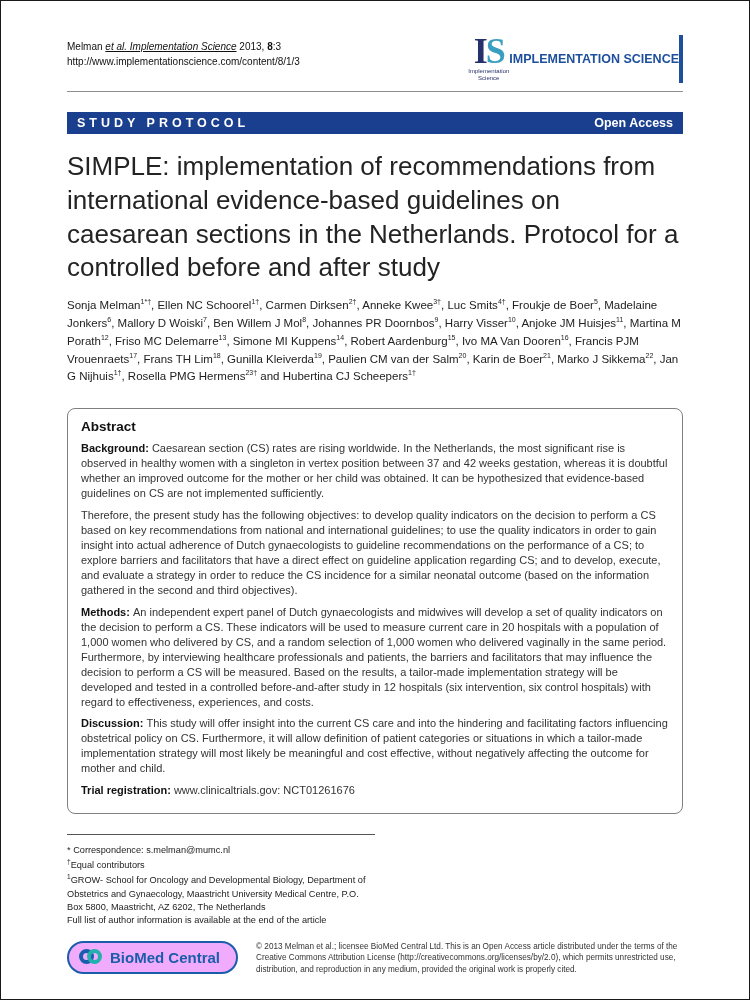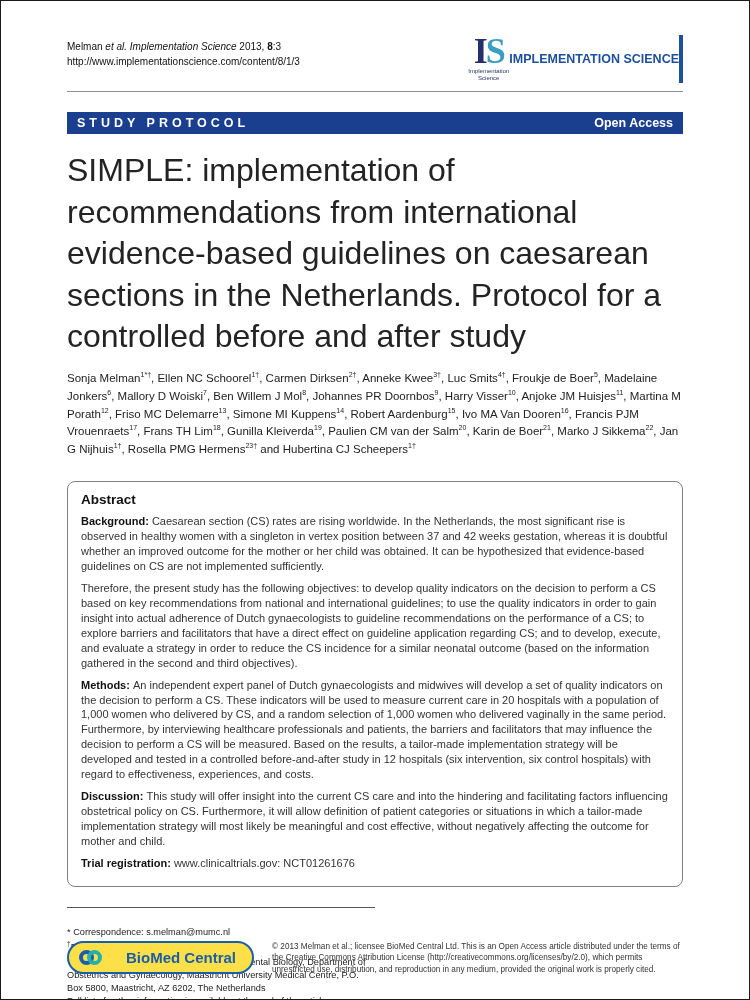--- a/index.html
+++ b/index.html
@@ -11,21 +11,21 @@
     background: #fff;
     border: 1px solid #1a1a1a;
     position: relative;
     padding: 34px 66px 0 66px;
     overflow: hidden;
   }
 
   
   .header { display: flex; justify-content: space-between; align-items: flex-start; }
   .citation { font-size: 10px; color: #111; line-height: 1.5; padding-top: 4px; }
-  .citation .italic { font-style: italic; }
+  .citation .italic { font-style: italic; text-decoration: underline; }
   .citation .bold { font-weight: bold; }
   .citation-url { font-size: 10px; color: #111; }
 
   .logo { display: flex; align-items: center; }
   .is-mark { text-align: center; }
   .is-letters { font-size: 36px; font-weight: bold; line-height: 0.85; letter-spacing: -2px; font-family: "Liberation Serif", serif; }
   .is-i { color: var(--logo-navy, #26316b); }
   .is-s { color: var(--logo-teal, #3a9ec0); }
   .is-caption { font-size: 6px; color: var(--logo-navy, #26316b); line-height: 1.15; margin-top: 1px; }
   .journal-name { color: var(--journal-blue, #1d4f9d); font-weight: bold; font-size: 12.5px; white-space: nowrap; }
@@ -40,21 +40,21 @@
     color: #fff;
     display: flex; justify-content: space-between; align-items: center;
     padding: 4px 10px;
     font-size: 12.5px; font-weight: bold; gap: 33px;
   }
   .banner .left-label { letter-spacing: 0.32em; }
 
   
   .title {
     margin: 16px 0 0 0;
-    font-size: 32px; font-weight: 400;
+    font-size: 26px; font-weight: 400;
     color: #232323; line-height: 1.3;
   }
   .authors { margin-top: 12px; font-size: 11.5px; line-height: 1.55; color: #222; }
   .authors sup { font-size: 7px; }
 
   
   .abstract {
     margin-top: 22px;
     border: 1px solid #7f7f7f;
     border-radius: 8px;
@@ -62,37 +62,37 @@
   }
   .abstract h2 { font-size: 13.5px; margin: 0 0 7px 0; color: #111; }
   .abstract p { font-size: 11px; line-height: 1.36; margin: 0 0 7px 0; color: #333; }
   .abstract p strong { color: #111; }
 
   
   .footnotes {
     margin-top: 20px;
     width: 308px;
     border-top: 1px solid #555;
-    padding-top: 18px;
+    padding-top: 9px;
     font-size: 9.2px; line-height: 1.42; color: #222;
   }
   .footnotes sup { font-size: 6.5px; }
 
   
   .footer {
     position: absolute; left: 66px; right: 66px; bottom: 24px;
     display: flex; align-items: center; gap: 18px;
   }
   .bmc-logo {
     flex-shrink: 0;
-    display: inline-flex; align-items: center; gap: 24px;
+    display: inline-flex; align-items: flex-start; gap: 8px;
     border: 2px solid var(--bmc-blue, #1a5dab);
     border-radius: 40px;
     padding: 6px 16px 6px 10px;
-    background: #fde047;
+    background: #f0abfc;
   }
   .bmc-circles { display: inline-flex; align-items: center; }
   .bmc-circles .c1 {
     width: 15px; height: 15px; border-radius: 50%;
     border: 4px solid var(--bmc-blue, #1a5dab); display: inline-block;
   }
   .bmc-circles .c2 {
     width: 15px; height: 15px; border-radius: 50%;
     border: 4px solid var(--bmc-teal, #23b0ae); display: inline-block;
     margin-left: -7px;

